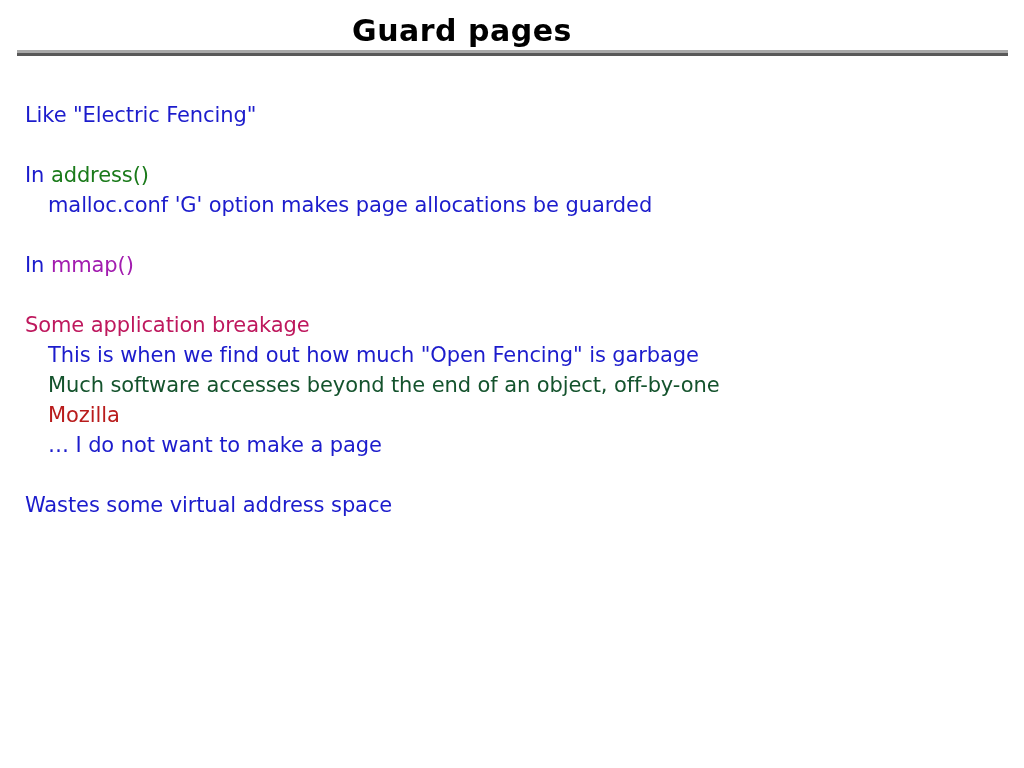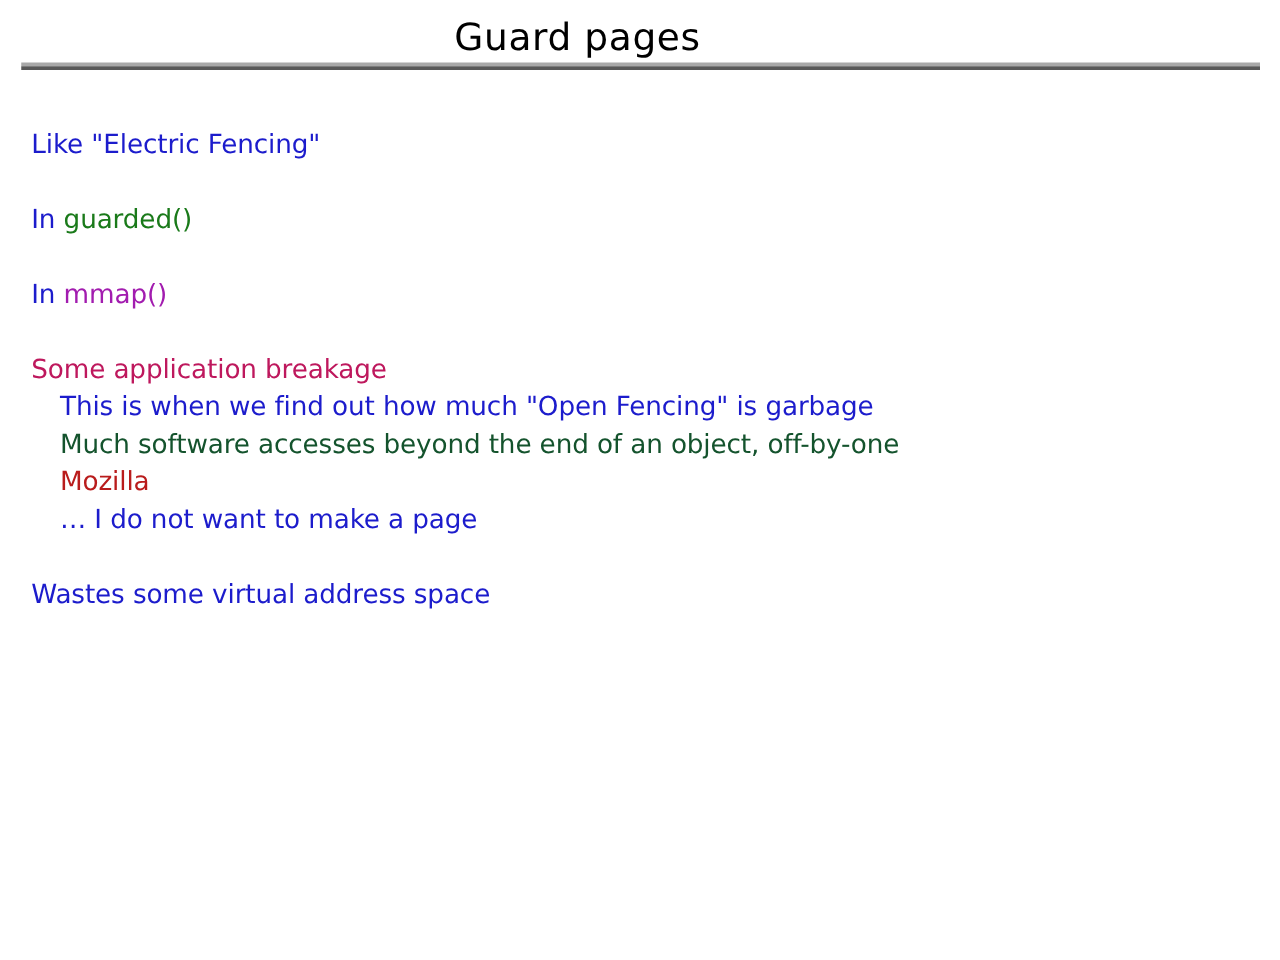--- a/index.html
+++ b/index.html
@@ -23,21 +23,21 @@
   }
 
   
   .slide-title {
     position: absolute;
     left: 0;
     top: 14px;
     width: 924px;
     text-align: center;
     font-family: "DejaVu Sans", sans-serif;
-    font-weight: normal;
+    font-weight: bold;
     font-size: 30px;
     line-height: 34px;
     letter-spacing: 0.5px;
     color: #000000;
     white-space: pre;
   }
 
   
   .title-rule {
     position: absolute;
@@ -87,21 +87,22 @@
   <div class="slide-title">Guard pages</div>
 
   <div class="title-rule">
     <div class="rule-top"></div>
     <div class="rule-bottom"></div>
   </div>
 
   <div class="body-area">
       <div class="line lvl-0"><span class="seg-blue" style="color: rgb(28, 28, 204);">Like "Electric Fencing"</span></div>
       <div class="line lvl-0 spacer"></div>
-      <div class="line lvl-0"><span class="seg-blue" style="color: rgb(28, 28, 204);">In </span><span class="seg-green" style="color: rgb(26, 122, 26);">guarded()</span></div>
+      <div class="line lvl-0"><span class="seg-blue" style="color: rgb(28, 28, 204);">In </span><span class="seg-green" style="color: rgb(26, 122, 26);">address()</span></div>
+      <div class="line lvl-1"><span class="seg-blue" style="color: rgb(28, 28, 204);">malloc.conf 'G' option makes page allocations be guarded</span></div>
       <div class="line lvl-0 spacer"></div>
       <div class="line lvl-0"><span class="seg-blue" style="color: rgb(28, 28, 204);">In </span><span class="seg-green" style="color: #a21caf;">mmap()</span></div>
       <div class="line lvl-0 spacer"></div>
       <div class="line lvl-0"><span class="seg-blue" style="color: #be185d;">Some application breakage</span></div>
       <div class="line lvl-1"><span class="seg-blue" style="color: rgb(28, 28, 204);">This is when we find out how much "Open Fencing" is garbage</span></div>
       <div class="line lvl-1"><span class="seg-blue" style="color: #14532d;">Much software accesses beyond the end of an object, off-by-one</span></div>
       <div class="line lvl-1"><span class="seg-blue" style="color: #b91c1c;">Mozilla</span></div>
       <div class="line lvl-1"><span class="seg-blue" style="color: rgb(28, 28, 204);">… I do not want to make a page</span></div>
       <div class="line lvl-0 spacer"></div>
       <div class="line lvl-0"><span class="seg-blue" style="color: rgb(28, 28, 204);">Wastes some virtual address space</span></div>

